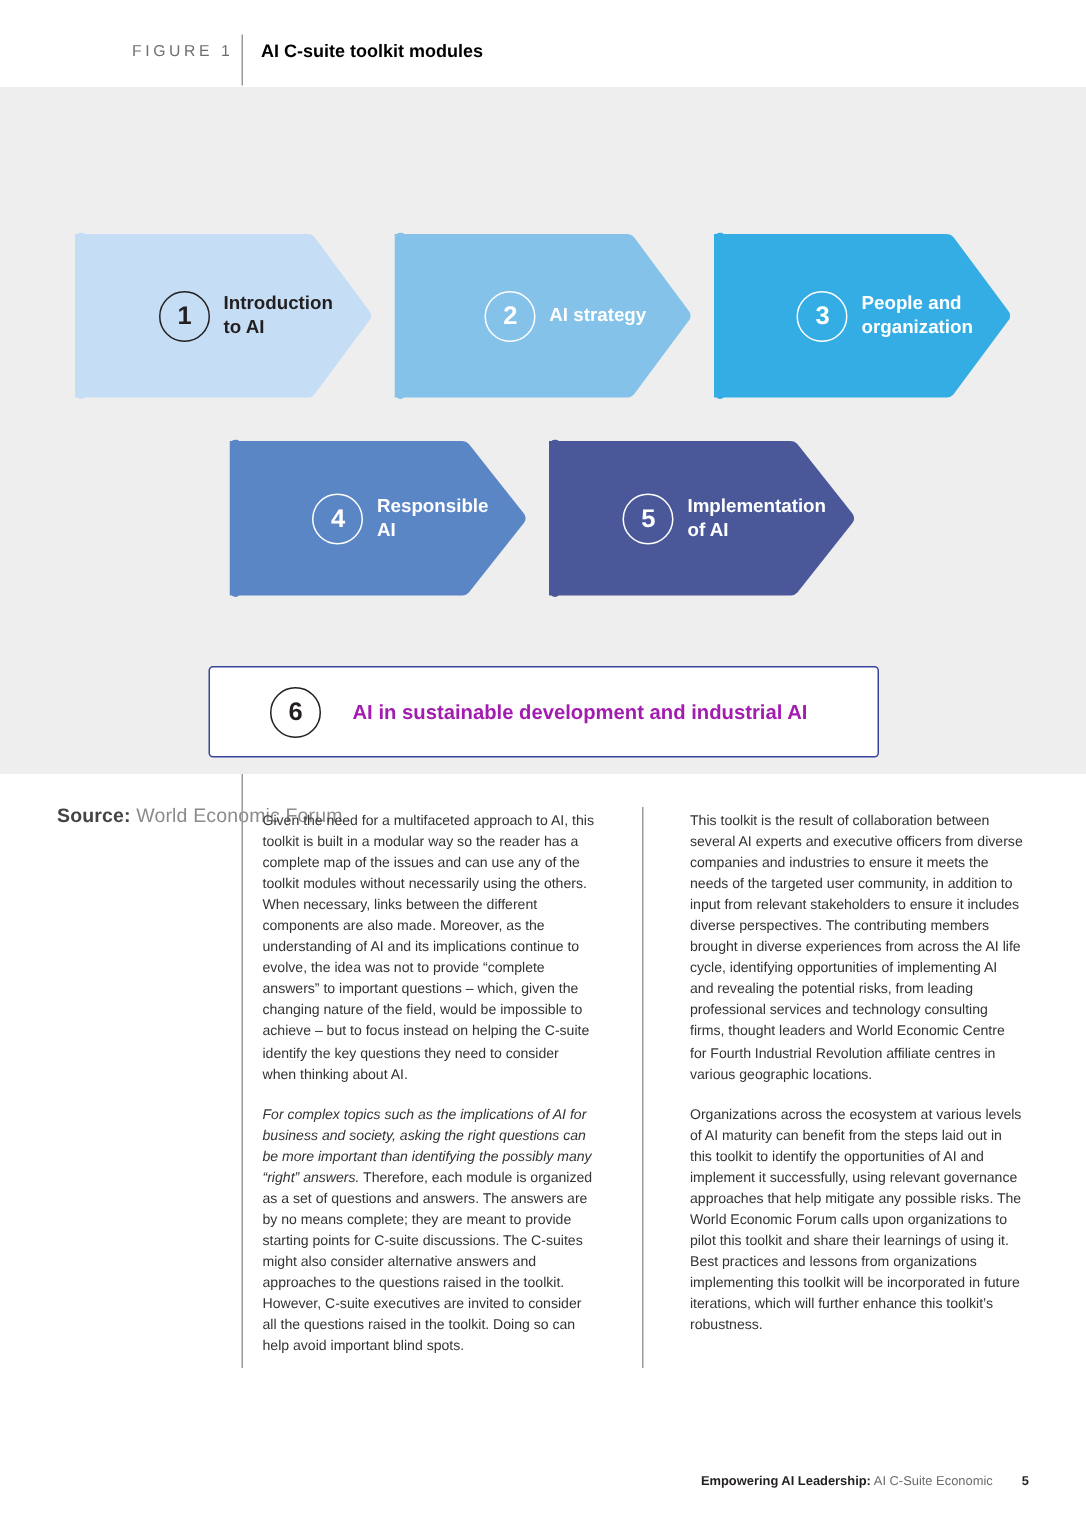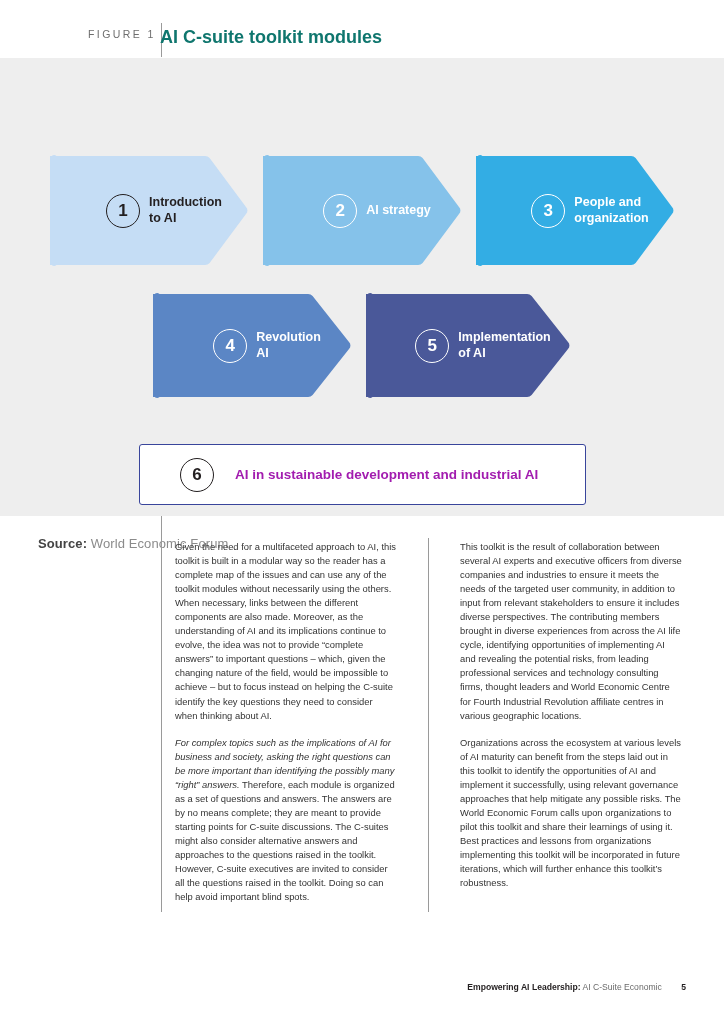--- a/index.html
+++ b/index.html
@@ -34,24 +34,24 @@
     white-space: nowrap;
   }
   .fig-divider {
     position: absolute;
     left: 161px; top: 23px;
     width: 1px; height: 34px;
     background: #9a9a9a;
   }
   .fig-title {
     position: absolute;
-    left: 160px; top: 27px;
-    font-size: 18px;
-    font-weight: 700;
-    color: #0f766e;
+    left: 174px; top: 27px;
+    font-size: 12px;
+    font-weight: 700;
+    color: #000000;
     white-space: nowrap;
   }
 
   
   .fig-panel {
     position: absolute;
     left: 0; top: 58px;
     width: 724px; height: 458px;
     background: #eeeeee;
   }
@@ -232,21 +232,21 @@
   </div>
 
   <div class="chev" id="chev-4">
     <svg width="200" height="105" viewBox="0 0 200 105" aria-hidden="true">
       <path d="M0,4 a4,4 0 0 1 6.5,-3 L61,52 L6.5,104 a4,4 0 0 1 -6.5,-3 Z
                M0,1 L155,1 a6,6 0 0 1 4.6,2 L196,49 a5,5 0 0 1 0,7 L159.6,102 a6,6 0 0 1 -4.6,2 L0,104 Z" fill="#5b86c5"></path>
     </svg>
     <div class="chev-content">
       <div class="chev-inner">
         <span class="num-circle light-text">4</span>
-        <span class="chev-label light-text">Revolution
+        <span class="chev-label light-text">Responsible
 AI</span>
       </div>
     </div>
   </div>
 
   <div class="chev" id="chev-5">
     <svg width="206" height="105" viewBox="0 0 206 105" aria-hidden="true">
       <path d="M0,4 a4,4 0 0 1 6.5,-3 L61,52 L6.5,104 a4,4 0 0 1 -6.5,-3 Z
                M0,1 L161,1 a6,6 0 0 1 4.6,2 L202,49 a5,5 0 0 1 0,7 L165.6,102 a6,6 0 0 1 -4.6,2 L0,104 Z" fill="#4a5899"></path>
     </svg>

